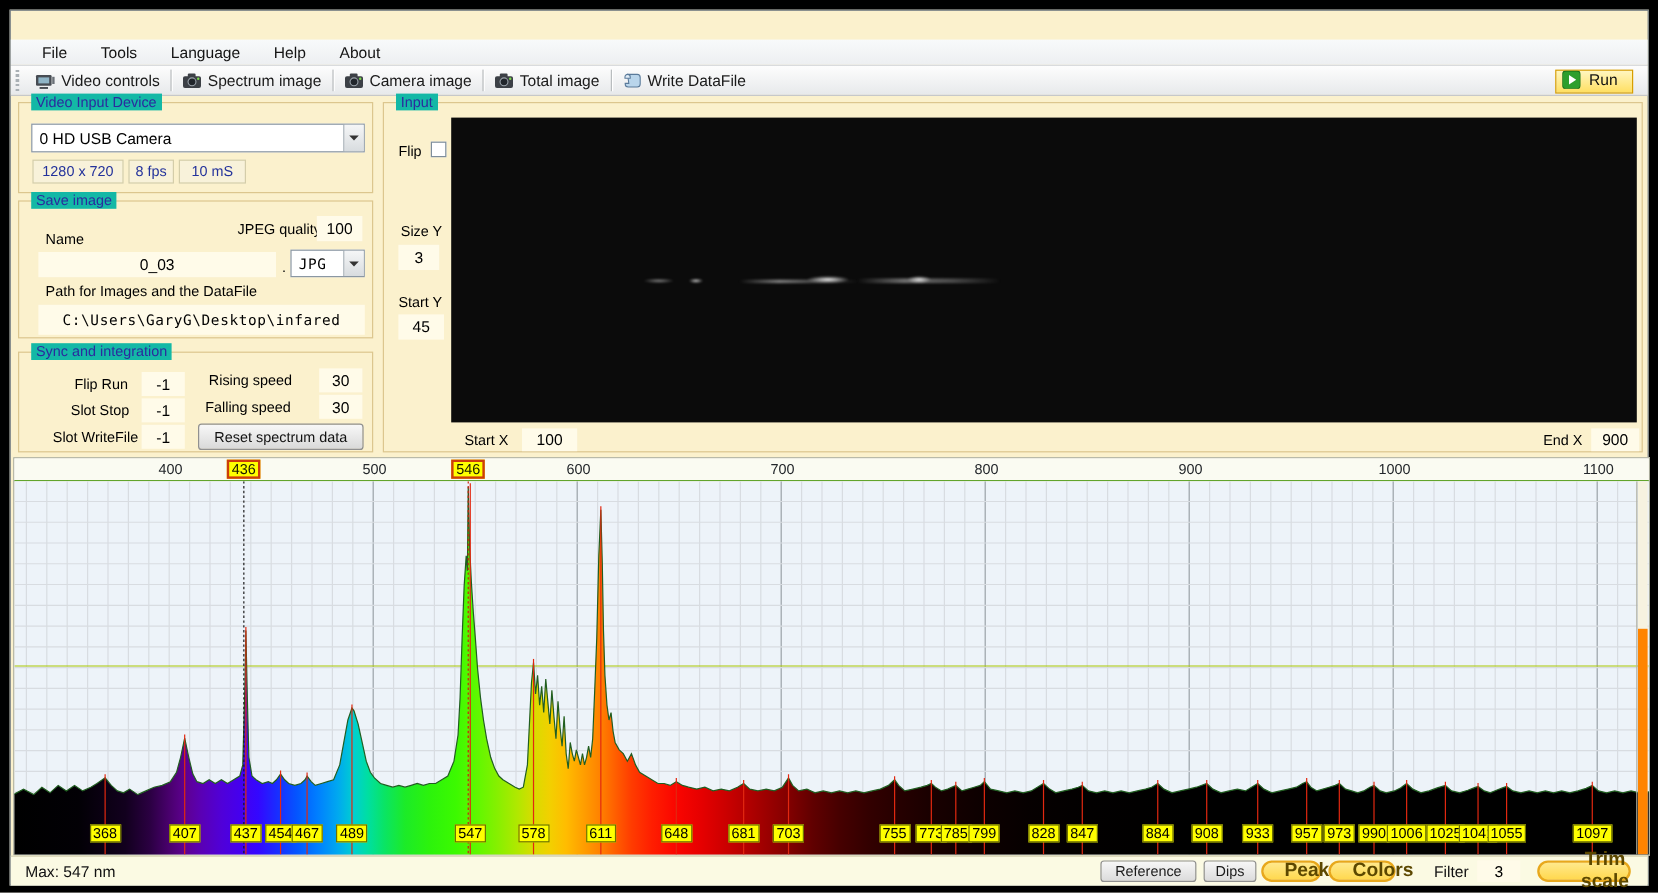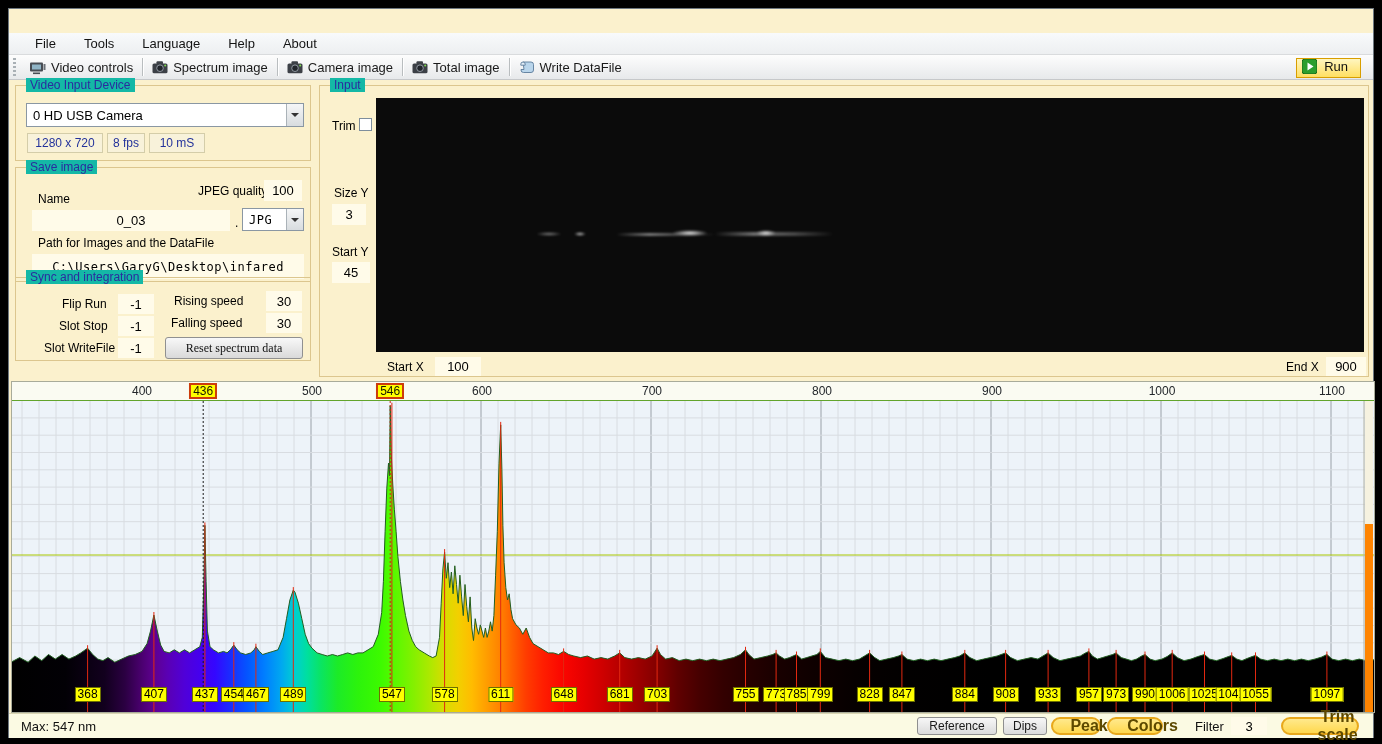--- a/index.html
+++ b/index.html
@@ -170,38 +170,38 @@
       <div class="combo" style="left:226px;top:40px;width:62px;height:23px;">
         <span class="combo-text mono">JPG</span>
         <span class="combo-btn">
             <span class="arrow-down"></span>
           </span>
       </div>
       <span class="label" style="left:22px;top:68px;">Path for Images and the DataFile</span>
       <div class="field mono" style="left:16px;top:86px;width:272px;height:25px;">C:\Users\GaryG\Desktop\infared</div>
     </div>
 
-    <div class="group" style="left:6px;top:268px;width:296px;height:84px;">
+    <div class="group" style="left:6px;top:284px;width:296px;height:84px;">
       <span class="group-title">Sync and integration</span>
       <span class="label" style="left:46px;top:19px;">Flip Run</span>
       <div class="field" style="left:102px;top:16px;width:36px;height:20px;">-1</div>
       <span class="label" style="left:43px;top:41px;">Slot Stop</span>
       <div class="field" style="left:102px;top:38px;width:36px;height:20px;">-1</div>
       <span class="label" style="left:28px;top:63px;">Slot WriteFile</span>
       <div class="field" style="left:102px;top:60px;width:36px;height:20px;">-1</div>
       <span class="label" style="left:158px;top:16px;">Rising speed</span>
       <div class="field" style="left:250px;top:13px;width:36px;height:20px;">30</div>
       <span class="label" style="left:155px;top:38px;">Falling speed</span>
       <div class="field" style="left:250px;top:35px;width:36px;height:20px;">30</div>
-      <button class="push-btn" style="left:149px;top:59px;width:138px;height:22px;font-family:Liberation Serif, serif;">Reset spectrum data</button>
+      <button class="push-btn" style="left:149px;top:59px;width:138px;height:22px;">Reset spectrum data</button>
     </div>
 
     <div class="group" style="left:310px;top:76px;width:1050px;height:292px;">
       <span class="group-title">Input</span>
-      <span class="label" style="left:12px;top:33px;">Trim</span>
+      <span class="label" style="left:12px;top:33px;">Flip</span>
       <span class="checkbox" style="left:39px;top:32px;"></span>
       <span class="label" style="left:14px;top:100px;">Size Y</span>
       <div class="field" style="left:12px;top:118px;width:34px;height:21px;">3</div>
       <span class="label" style="left:12px;top:159px;">Start Y</span>
       <div class="field" style="left:12px;top:176px;width:38px;height:21px;">45</div>
 
       <div class="camera" style="left:56px;top:12px;width:988px;height:254px;">
         <div class="streak" style="left:160px;top:134px;width:26px;height:4px;background:radial-gradient(closest-side,rgba(255,255,255,0.5),transparent);"></div>
         <div class="streak" style="left:198px;top:134px;width:12px;height:4px;background:radial-gradient(closest-side,rgba(255,255,255,0.8),transparent);"></div>
         <div class="streak" style="left:240px;top:135px;width:100px;height:3px;background:linear-gradient(90deg,transparent,rgba(255,255,255,0.45),rgba(255,255,255,0.2),transparent);"></div>

